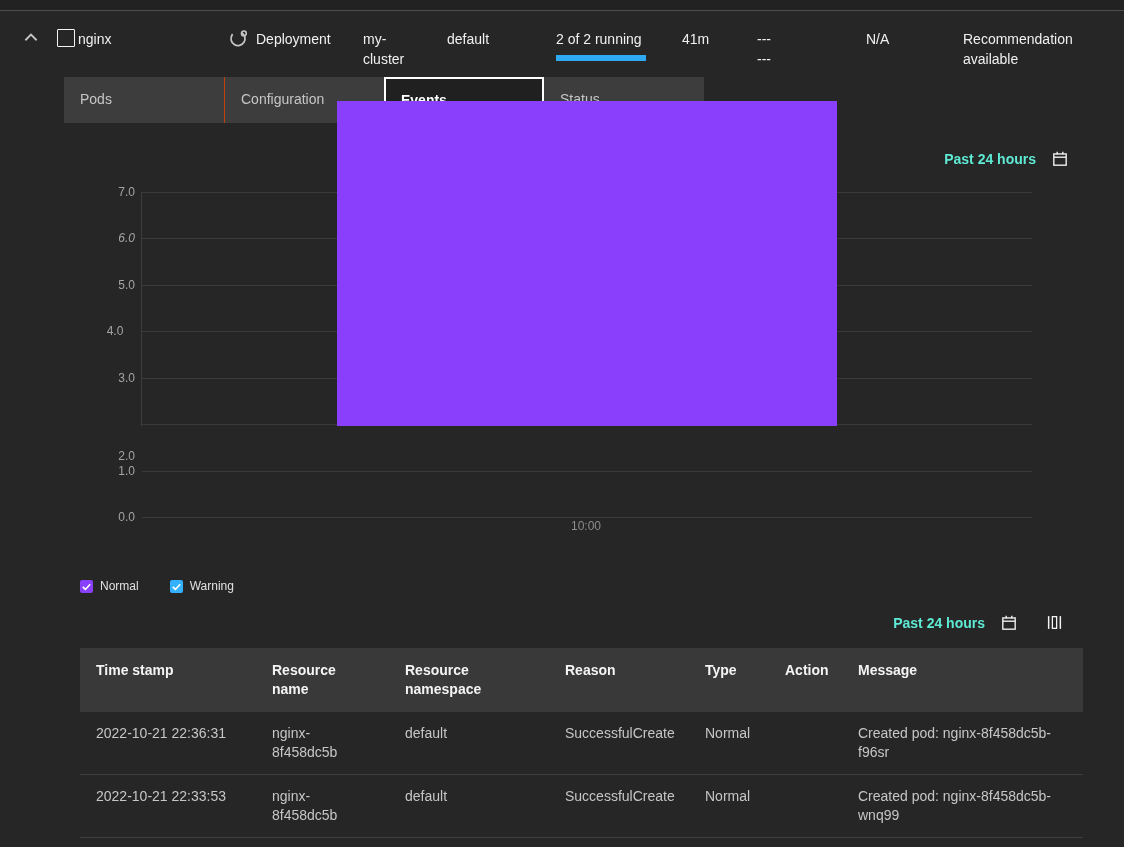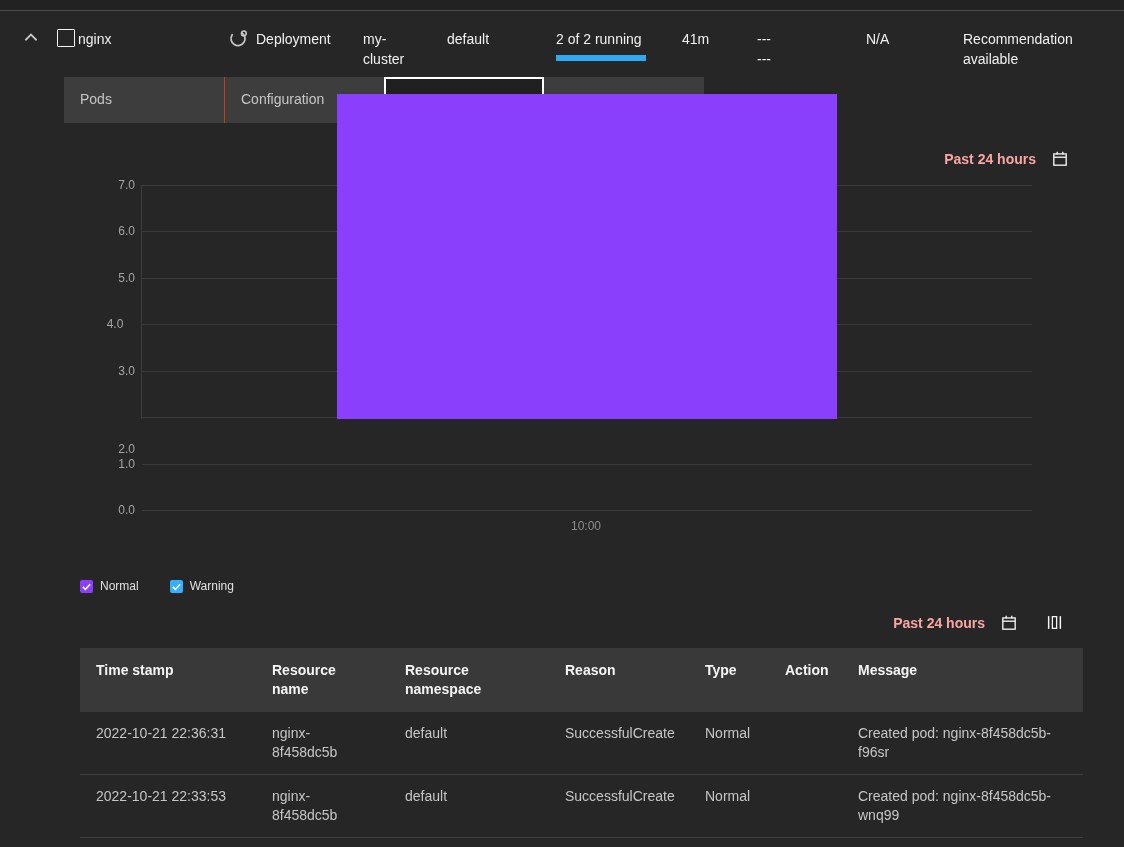--- a/index.html
+++ b/index.html
@@ -29,26 +29,26 @@
   }
   .tab + .tab { border-left:1px solid #c2410c; }
   .tab.active {
     background:#202020; color:#ffffff; font-weight:bold;
     border:2px solid #ffffff; padding-top:13px; padding-left:15px;
   }
   .tab.active + .tab { border-left:none; }
 
   
   .range-ctrl { position:absolute; display:flex; align-items:center; gap:15px; }
-  .range-label { font-size:14px; font-weight:bold; color:#fca5a5; white-space:nowrap; }
+  .range-label { font-size:14px; font-weight:bold; color:#5eead4; white-space:nowrap; }
   .icon-btn { width:18px; height:18px; cursor:pointer; display:inline-block; }
 
   
   .plot {
-    position:absolute; left:141px; top:185px; width:891px; height:234px;
+    position:absolute; left:141px; top:192px; width:891px; height:234px;
     border-left:1px solid #3d3d3d;
   }
   .gridline { position:absolute; left:0; width:100%; height:1px; background:#3a3a3a; }
   .ytick { position:absolute; left:-47px; width:40px; text-align:right; font-size:12px; color:#a4a4a4; }
   .bar-stack { position:absolute; bottom:0; }
   .bar-seg { position:absolute; left:0; width:100%; }
   .xtick { position:absolute; left:556px; top:519px; width:60px; text-align:center; font-size:12px; color:#8d8d8d; }
 
   
   .legend { position:absolute; left:80px; top:579px; display:flex; gap:31px; }
@@ -119,21 +119,21 @@
       <line x1="5.5" y1="1.6" x2="5.5" y2="4" stroke="#f4f4f4" stroke-width="1.2"></line>
       <line x1="10.5" y1="1.6" x2="10.5" y2="4" stroke="#f4f4f4" stroke-width="1.2"></line>
     </svg>
   </span>
 </div>
 
 <div class="plot">
     <div class="gridline" style="top: 0px;"></div>
     <div class="ytick" style="top: -7px;">7.0</div>
     <div class="gridline" style="top: 46px;"></div>
-    <div class="ytick" style="top: 39px;">6.0</div>
+    <div class="ytick" style="top: 39px; font-style: italic;">6.0</div>
     <div class="gridline" style="top: 93px;"></div>
     <div class="ytick" style="top: 86px;">5.0</div>
     <div class="gridline" style="top: 139px;"></div>
     <div class="ytick" style="top: 132px; text-align: center;">4.0</div>
     <div class="gridline" style="top: 186px;"></div>
     <div class="ytick" style="top: 179px; text-align: right;">3.0</div>
     <div class="gridline" style="top: 232px;"></div>
     <div class="ytick" style="top: 225px; margin-top: 32px;">2.0</div>
     <div class="gridline" style="top: 279px;"></div>
     <div class="ytick" style="top: 272px;">1.0</div>

